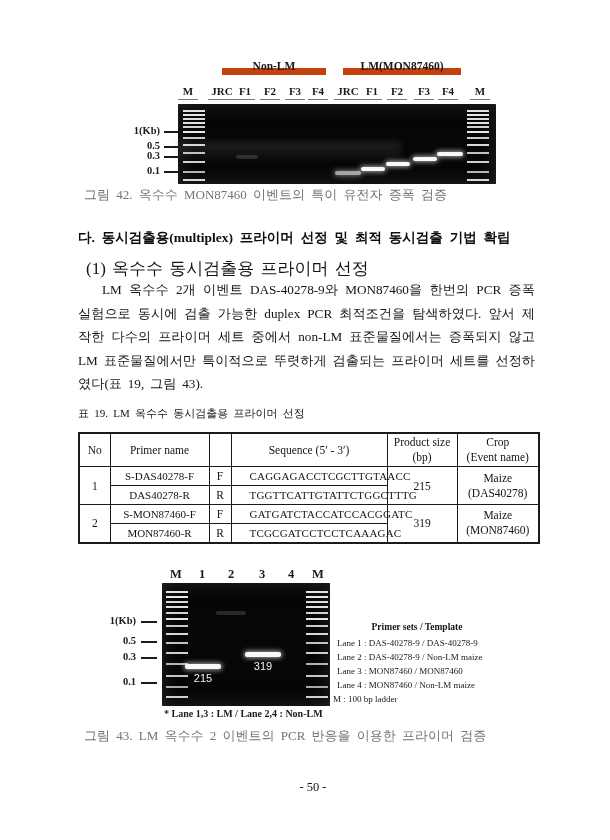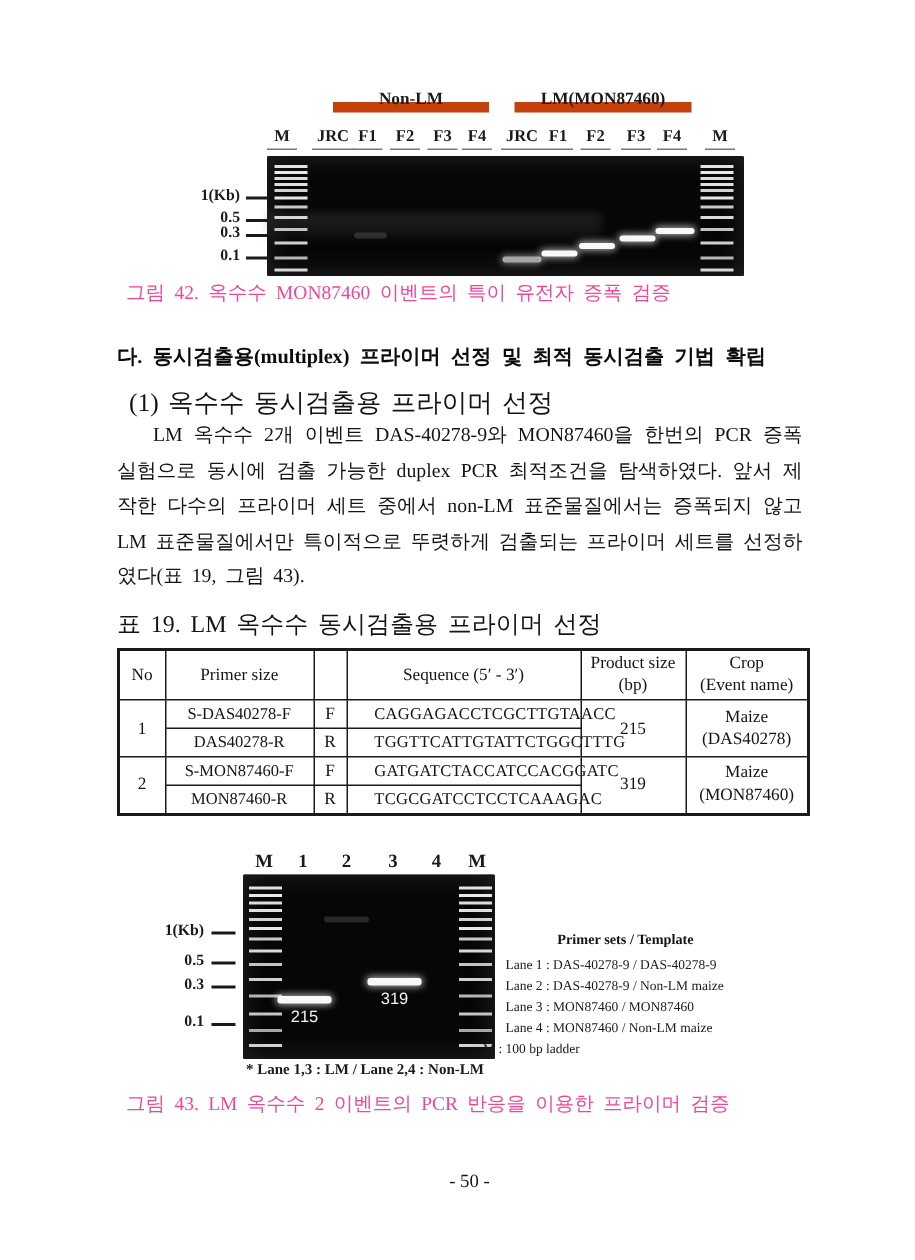--- a/index.html
+++ b/index.html
@@ -53,29 +53,29 @@
     position:absolute; color:#f2f2f2; font-size:11px; text-align:center;
     font-family:"Liberation Sans","DejaVu Sans",sans-serif;
   }
   .size-label {
     position:absolute; font-weight:bold; font-size:10.5px; text-align:right;
     width:34px; color:#1a1a1a;
   }
   .tick { position:absolute; height:2px; background:#1a1a1a; }
 
   
-  .caption { position:absolute; font-size:13px; word-spacing:3px; color:#ec4899; }
+  .caption { position:absolute; font-size:13px; word-spacing:3px; color:#737373; }
   .heading { position:absolute; font-size:13.5px; font-weight:bold; word-spacing:3.5px; color:#0c0c0c; }
   .subheading { position:absolute; font-size:17px; word-spacing:2px; color:#141414; }
   .body-par {
     position:absolute; left:78px; top:278px; width:457px;
     font-size:13.2px; line-height:23.6px; text-align:justify;
     text-indent:24px; word-spacing:2.5px; color:#141414;
   }
-  .table-title { position:absolute; font-size:16px; word-spacing:2.5px; color:#141414; }
+  .table-title { position:absolute; font-size:11px; word-spacing:2.5px; color:#141414; }
 
   
   table.primer {
     position:absolute; left:78px; top:432px; width:460px;
     border-collapse:collapse; border:2px solid #1a1a1a;
     font-size:11.5px; table-layout:fixed; color:#141414;
   }
   table.primer td { border:1px solid #1a1a1a; text-align:center; padding:1px 2px; height:19px; }
   table.primer tr.hdr td { height:21px; }
   table.primer td.seq { text-align:left; padding-left:18px; font-size:11px; letter-spacing:.2px; }
@@ -148,21 +148,21 @@
       <col style="width:31px">
         <col style="width:99px">
         <col style="width:22px">
       <col style="width:156px">
         <col style="width:70px">
         <col style="width:82px">
     </colgroup>
     <tbody>
         <tr class="hdr">
       <td>No</td>
-      <td>Primer size</td>
+      <td>Primer name</td>
       <td></td>
       <td>Sequence (5′ - 3′)</td>
       <td>
         <div class="two-line">Product size</div>
         <div class="two-line">(bp)</div>
       </td>
       <td>
         <div class="two-line">Crop</div>
         <div class="two-line">(Event name)</div>
       </td>
@@ -227,21 +227,21 @@
     <div class="band" style="left:185px;top:664px;width:36px;height:5px;"></div>
     <div class="band-label" style="left:185px;top:672px;width:36px;">215</div>
     <div class="band" style="left:245px;top:652px;width:36px;height:5px;"></div>
     <div class="band-label" style="left:245px;top:660px;width:36px;">319</div>
 
     <div class="legend-title" style="left:347px;top:622px;width:140px;">Primer sets / Template</div>
     <div class="legend-line" style="left:337px;top:638px;">Lane 1 : DAS-40278-9  / DAS-40278-9</div>
     <div class="legend-line" style="left:337px;top:652px;">Lane 2 : DAS-40278-9  / Non-LM maize</div>
     <div class="legend-line" style="left:337px;top:666px;">Lane 3 : MON87460  / MON87460</div>
     <div class="legend-line" style="left:337px;top:680px;">Lane 4 : MON87460  / Non-LM maize</div>
-    <div class="legend-line" style="left:322px;top:694px;">M : 100 bp ladder</div>
+    <div class="legend-line" style="left:333px;top:694px;">M : 100 bp ladder</div>
 
     <div class="footnote" style="left:164px;top:708px;">* Lane 1,3 : LM / Lane 2,4 : Non-LM</div>
     <div class="caption" style="left:84px;top:727px;">그림 43. LM 옥수수 2 이벤트의 PCR 반응을 이용한 프라이머 검증</div>
   </div>
 
   <div class="page-num" style="top:780px;padding-left:16px;">- 50 -</div>
 
 </div>
 
 </body></html>

